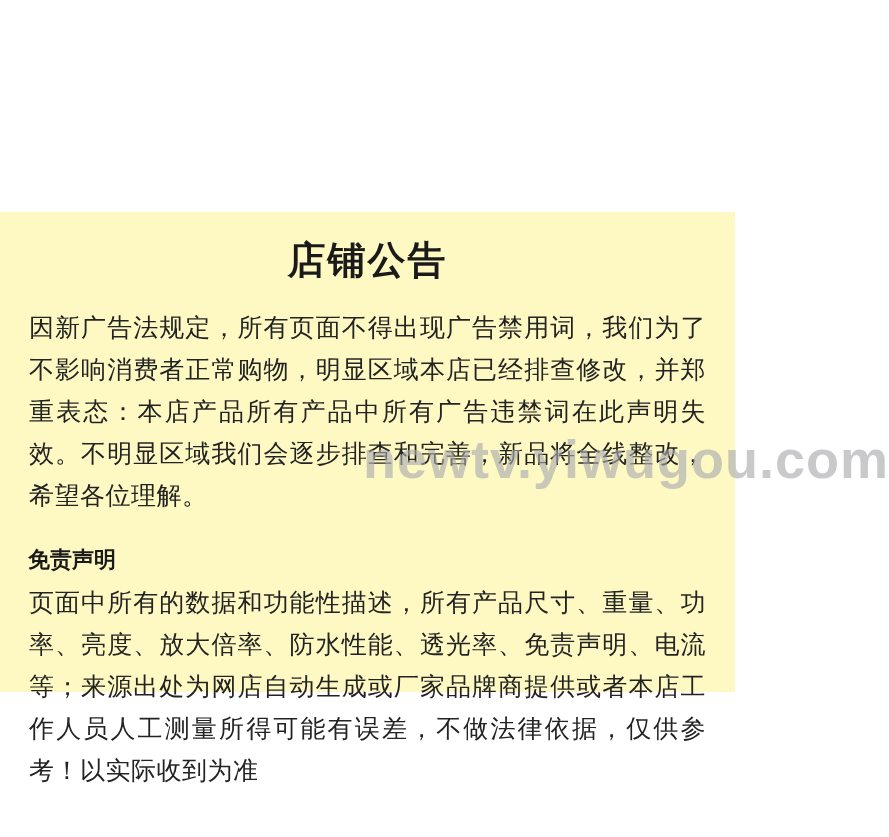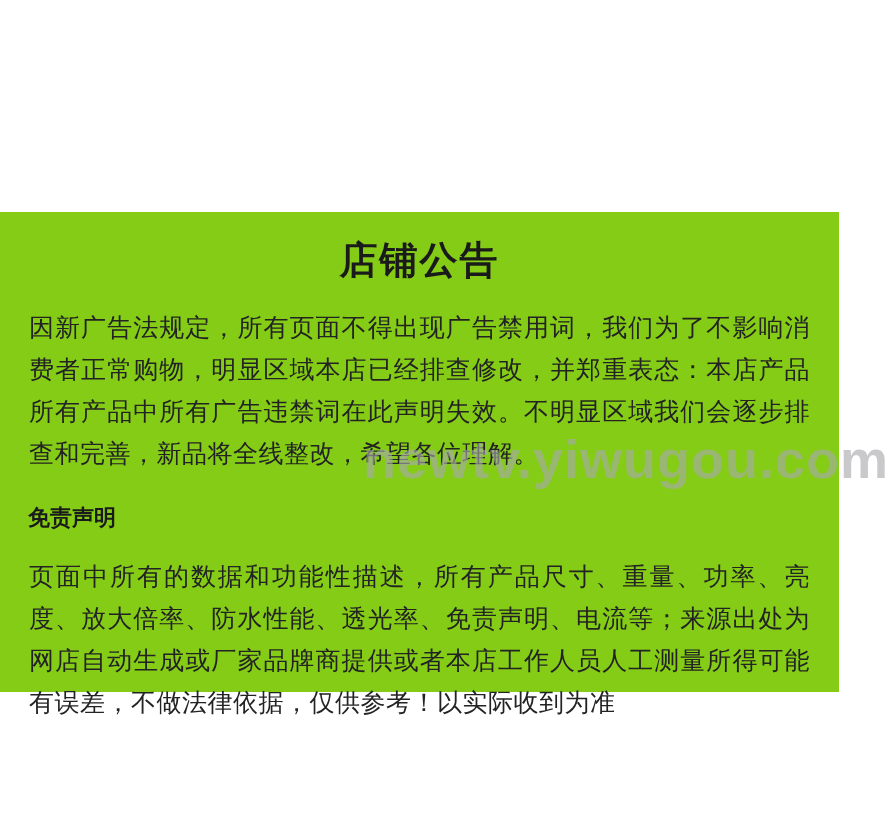--- a/index.html
+++ b/index.html
@@ -16,23 +16,23 @@
   .page {
     position: relative;
     width: 889px;
     height: 837px;
     background: #ffffff;
   }
   .notice-card {
     position: absolute;
     left: 0;
     top: 212px;
-    width: 839px;
+    width: 735px;
     height: 480px;
-    background: #84cc16;
+    background: #fef9c3;
     box-sizing: border-box;
     padding: 26px 28px 0 28px;
   }
   .notice-title {
     text-align: center;
     font-size: 38px;
     font-weight: bold;
     color: #1a1a1a;
     letter-spacing: 2px;
     margin: 0 0 22px 0;
@@ -47,21 +47,21 @@
     margin: 1px;
   }
   .section-gap {
     height: 26px;
   }
   .disclaimer-heading {
     font-size: 22px;
     font-weight: bold;
     color: #1a1a1a;
     line-height: 34px;
-    margin: 0 0 20px 0;
+    margin: 0 0 4px 0;
   }
   .watermark {
     position: absolute;
     left: 0;
     top: 432px;
     width: 889px;
     text-align: right;
     font-size: 54px;
     font-weight: bold;
     color: rgba(168, 168, 172, 0.62);

